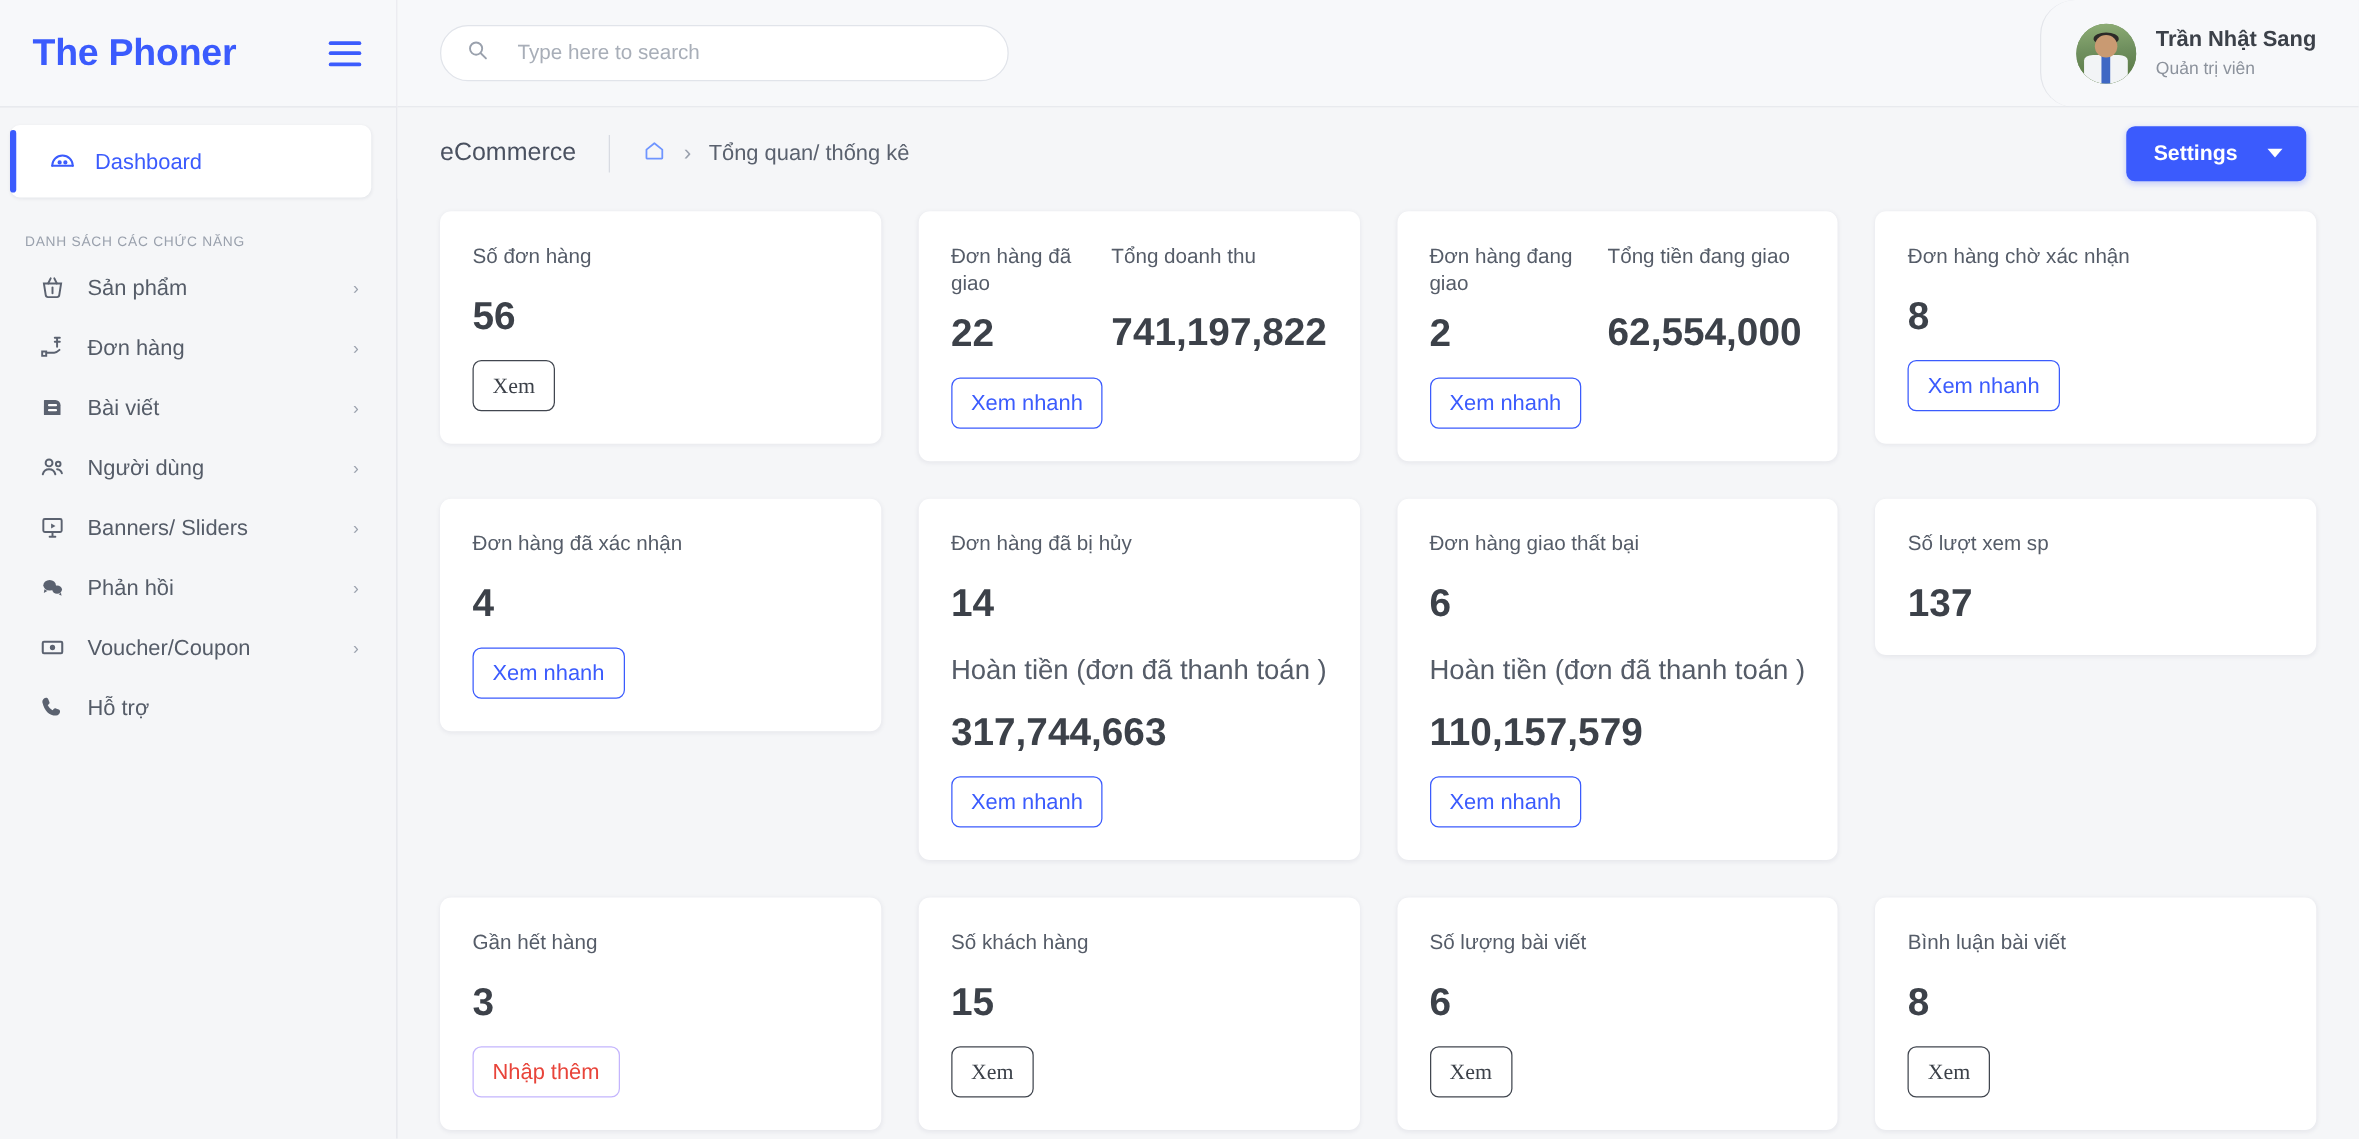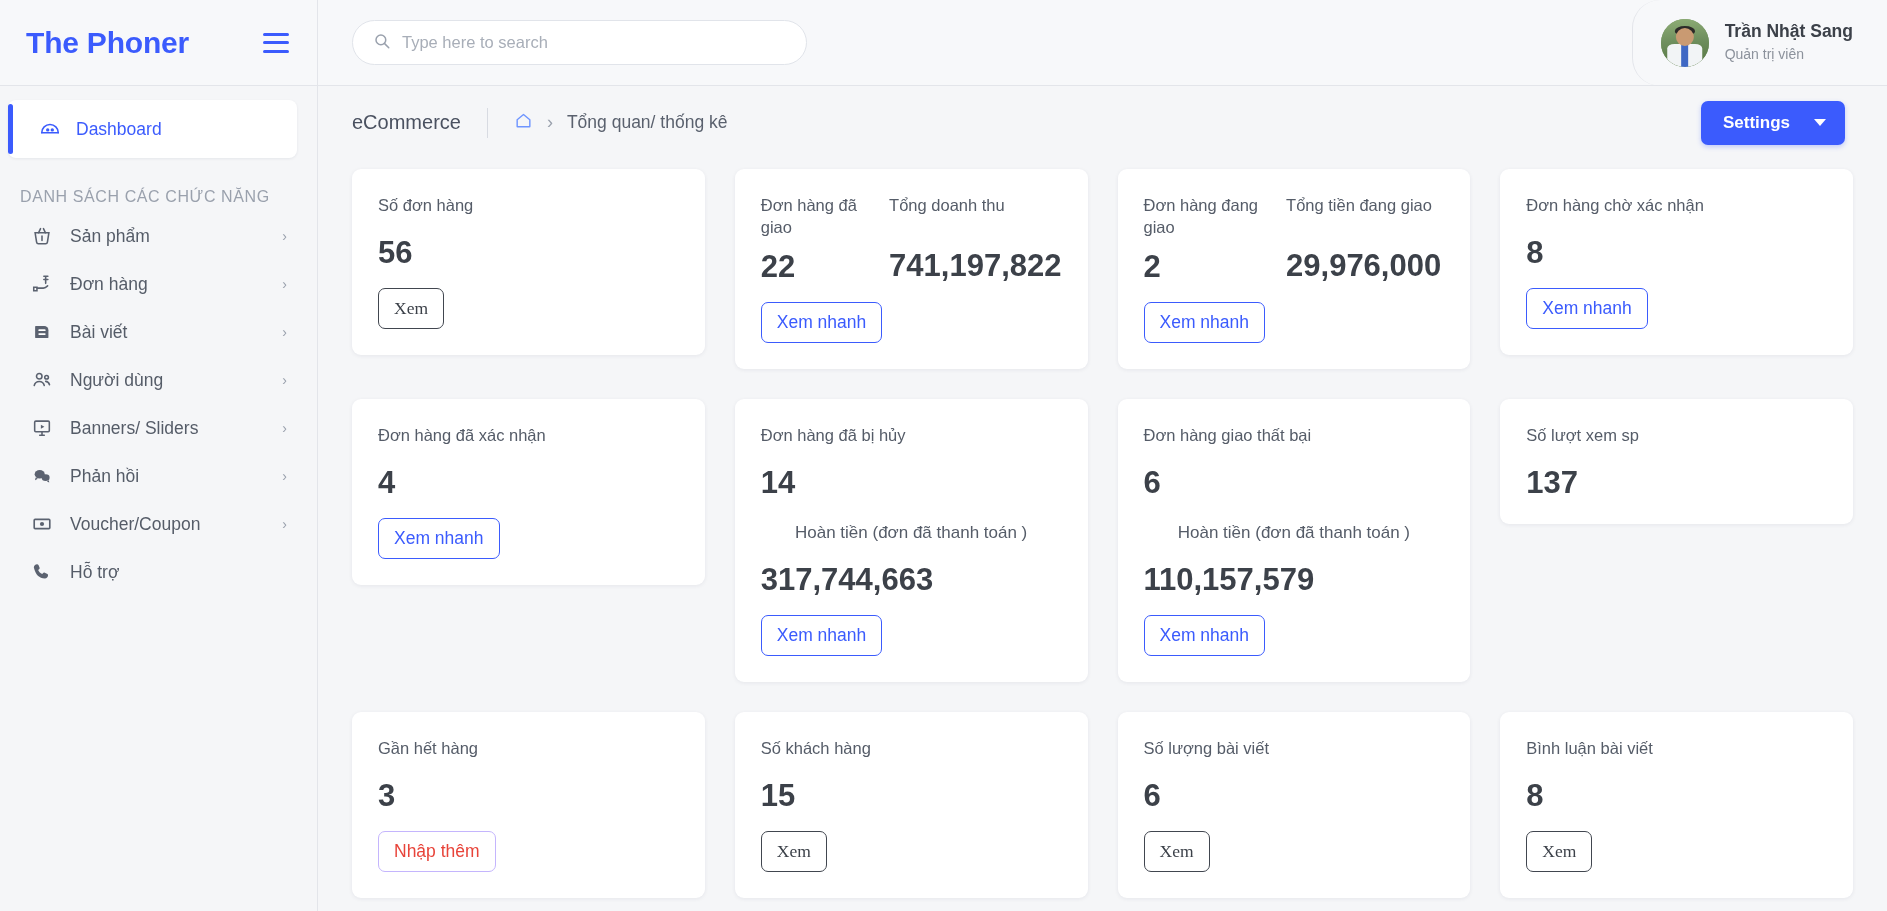--- a/index.html
+++ b/index.html
@@ -41,21 +41,21 @@
     box-shadow: 0 1px 3px rgba(20,30,60,.07);
   }
   .nav-active::before {
     content: ""; position: absolute; left: 0; top: 4px; bottom: 4px;
     width: 5px; border-radius: 3px; background: #3b5bfd;
   }
   .nav-active .nav-label { color: #3b5bfd; font-size: 17.5px; }
   .nav-active svg { stroke: #3b5bfd; fill: none; }
 
   .nav-section-title {
-    font-size: 16px; color: #9aa1ad; letter-spacing: .6px;
+    font-size: 11px; color: #9aa1ad; letter-spacing: .6px;
     padding: 30px 0 6px 20px; text-transform: uppercase;
   }
   .nav-list { padding: 0 10px 0 0; }
   .nav-item {
     display: flex; align-items: center; gap: 16px;
     padding: 12px 20px 12px 30px;
     cursor: pointer; border-radius: 8px;
   }
   .nav-ico { width: 24px; height: 24px; flex: 0 0 24px;
     display: flex; align-items: center; justify-content: center; }
@@ -70,21 +70,21 @@
     border-bottom: 1px solid #e3e5ea;
     display: flex; align-items: center; padding: 0 0 0 34px;
   }
   .search-box {
     width: 455px; height: 45px; border: 1px solid #e1e4ea; background: #fff;
     border-radius: 26px; display: flex; align-items: center; gap: 11px;
     padding: 0 20px; cursor: text;
   }
   .search-box input {
     border: 0; outline: none; font-size: 16.5px; color: #0c4a6e;
-    width: 100%; font-family: "Liberation Sans", sans-serif; background: transparent;
+    width: 100%; font-family: "Liberation Sans", sans-serif; background: transparent; margin-left: 12px;
   }
   .search-box input::placeholder { color: #a8aeb8; }
   .topbar-spacer { flex: 1 1 auto; }
   .user-box {
     display: flex; align-items: center; gap: 16px;
     height: 86px; padding: 0 34px 0 28px;
     border-left: 1px solid #e3e5ea; cursor: pointer; border-radius: 28px;
   }
   .avatar {
     width: 48px; height: 48px; border-radius: 50%; overflow: hidden;
@@ -137,21 +137,21 @@
     background: #fff; border-radius: 9px;
     box-shadow: 0 1px 4px rgba(25,35,65,.07);
     padding: 25px 26px 26px 26px;
     margin-bottom: 30px;
   }
   .card-label { font-size: 16.5px; color: #555c68; line-height: 1.35; }
   .card-value {
     font-size: 31px; font-weight: bold; color: #3c4149;
     margin-top: 21px; line-height: 1; white-space: nowrap;
   }
-  .card-sub-label { font-size: 17px; color: #555c68; margin-top: 25px; text-align: center; }
+  .card-sub-label { font-size: 22px; color: #555c68; margin-top: 25px; }
   .btn {
     margin-top: 20px; display: inline-flex; align-items: center; justify-content: center;
     height: 41px; padding: 0 15px; border-radius: 7px; font-size: 17.5px;
     background: #fff; cursor: pointer; font-family: "Liberation Sans", sans-serif;
     white-space: nowrap;
   }
   .btn-dark { border: 1px solid #41464f; color: #3c4149; font-family: Liberation Serif, serif; }
   .btn-blue { border: 1px solid #3b5bfd; color: #3b5bfd; }
   .btn-red  { border: 1px solid #c4b5fd; color: #e8443a; }
 
@@ -362,21 +362,21 @@
         </div>
 
         <div class="card">
           <div class="twocol">
             <div>
               <div class="card-label">Đơn hàng đang giao</div>
               <div class="card-value">2</div>
             </div>
             <div class="twocol-right">
               <div class="card-label">Tổng tiền đang giao</div>
-              <div class="card-value">29,976,000</div>
+              <div class="card-value">62,554,000</div>
             </div>
           </div>
           <div class="btn btn-blue">Xem nhanh</div>
         </div>
 
         <div class="card">
           <div class="card-label">Đơn hàng chờ xác nhận</div>
           <div class="card-value">8</div>
           <div class="btn btn-blue">Xem nhanh</div>
         </div>

